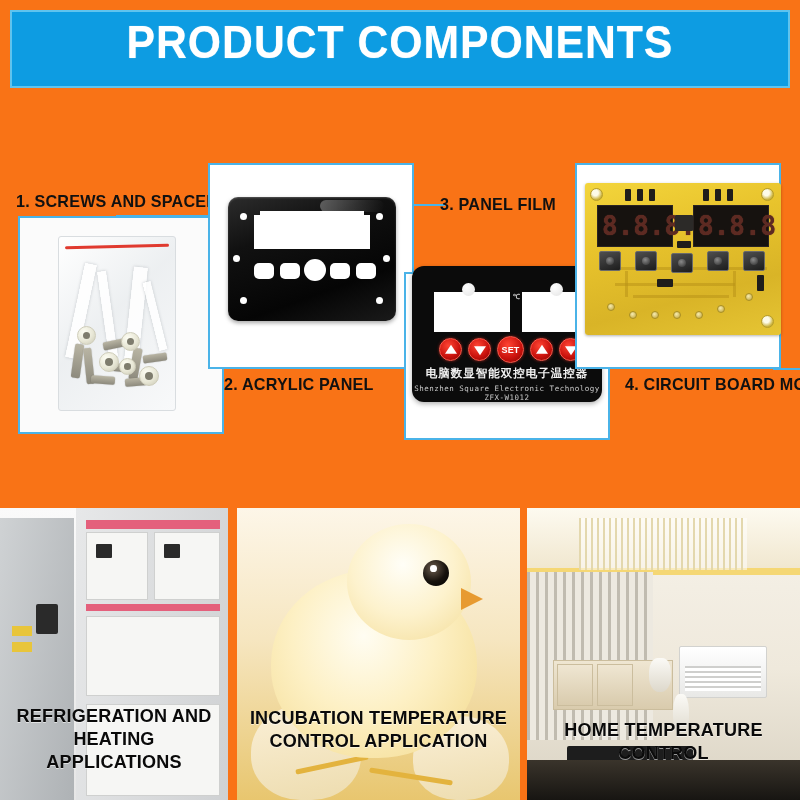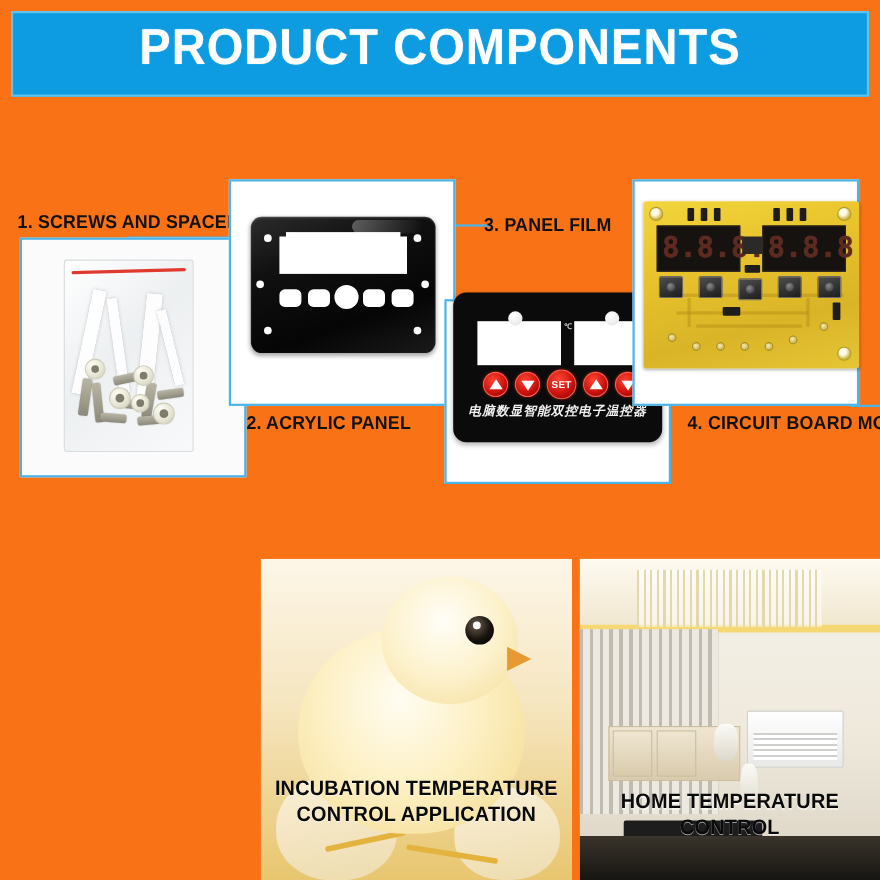--- a/index.html
+++ b/index.html
@@ -351,21 +351,22 @@
             </div>
           <div class="rbtn set">SET</div>
           <div class="rbtn">
               <i class="arrow-up"></i>
             </div>
           <div class="rbtn">
               <i class="arrow-dn"></i>
             </div>
         </div>
 
-        <div class="cn" style="top:100px;font-style:italic;">电脑数显智能双控电子温控器</div>
+        <div class="cn" style="top:100px;">电脑数显智能双控电子温控器</div>
+        <div class="en" style="top:118px;">Shenzhen Square Electronic Technology ZFX-W1012</div>
       </div>
     </div>
     <div class="comp-label" style="left:440px; top:103px;">3. PANEL FILM</div>
 
     <div class="frame" style="left:575px; top:71px; width:206px; height:206px;">
       <div class="pcb" style="left:8px; top:18px; width:196px; height:152px;">
         <div class="mount" style="left:5px;  top:5px;"></div>
         <div class="mount" style="left:176px;top:5px;"></div>
         <div class="mount" style="left:176px;top:132px;"></div>
 
@@ -407,20 +408,39 @@
         <div class="cap" style="left:130px; top:6px;   width:6px;  height:12px;"></div>
         <div class="cap" style="left:142px; top:6px;   width:6px;  height:12px;"></div>
       </div>
     </div>
     <div class="comp-label" style="left:625px; top:283px;">4. CIRCUIT BOARD MODULE</div>
 
   </div>
 
   <div class="apps">
 
+    <div class="app" style="left:0px; width:228px;">
+      <div class="ph1">
+        <div class="cab" style="left:0px;  top:10px; width:74px;  height:282px;"></div>
+        <div class="cab" style="left:76px; top:0px;  width:152px; height:292px; background:linear-gradient(100deg,#e7e8e9,#cfd1d3);"></div>
+        <div class="redbar" style="left:86px; top:12px; width:134px; height:9px;"></div>
+        <div class="redbar" style="left:86px; top:96px; width:134px; height:7px;"></div>
+        <div class="panelw" style="left:86px; top:24px; width:62px; height:68px;"></div>
+        <div class="panelw" style="left:154px;top:24px; width:66px; height:68px;"></div>
+        <div class="panelw" style="left:86px; top:108px;width:134px;height:80px;"></div>
+        <div class="panelw" style="left:86px; top:196px;width:134px;height:92px;"></div>
+        <div class="gauge" style="left:96px; top:36px; width:16px; height:14px;"></div>
+        <div class="gauge" style="left:164px;top:36px; width:16px; height:14px;"></div>
+        <div class="yellow" style="left:12px; top:118px;width:20px; height:10px;"></div>
+        <div class="yellow" style="left:12px; top:134px;width:20px; height:10px;"></div>
+        <div class="gauge" style="left:36px; top:96px; width:22px; height:30px; border-radius:2px;"></div>
+      </div>
+      <div class="app-caption" style="top:196px;">REFRIGERATION AND
+HEATING APPLICATIONS</div>
+    </div>
 
     <div class="app" style="left:527px; width:273px;">
       <div class="ph3">
         <div class="ceil" style="left:0; top:0; width:273px; height:64px;"></div>
         <div class="cove" style="left:0; top:60px; width:273px; height:7px;"></div>
         <div class="chand" style="left:52px; top:10px; width:168px; height:52px;"></div>
         <div class="curtain" style="left:0px; top:64px; width:126px; height:168px;"></div>
         <div class="ac" style="left:152px; top:138px; width:88px; height:52px;"></div>
         <div class="cab2" style="left:26px; top:152px; width:120px; height:50px;"></div>
         <div class="cab2" style="left:30px; top:156px; width:36px;  height:42px;"></div>

